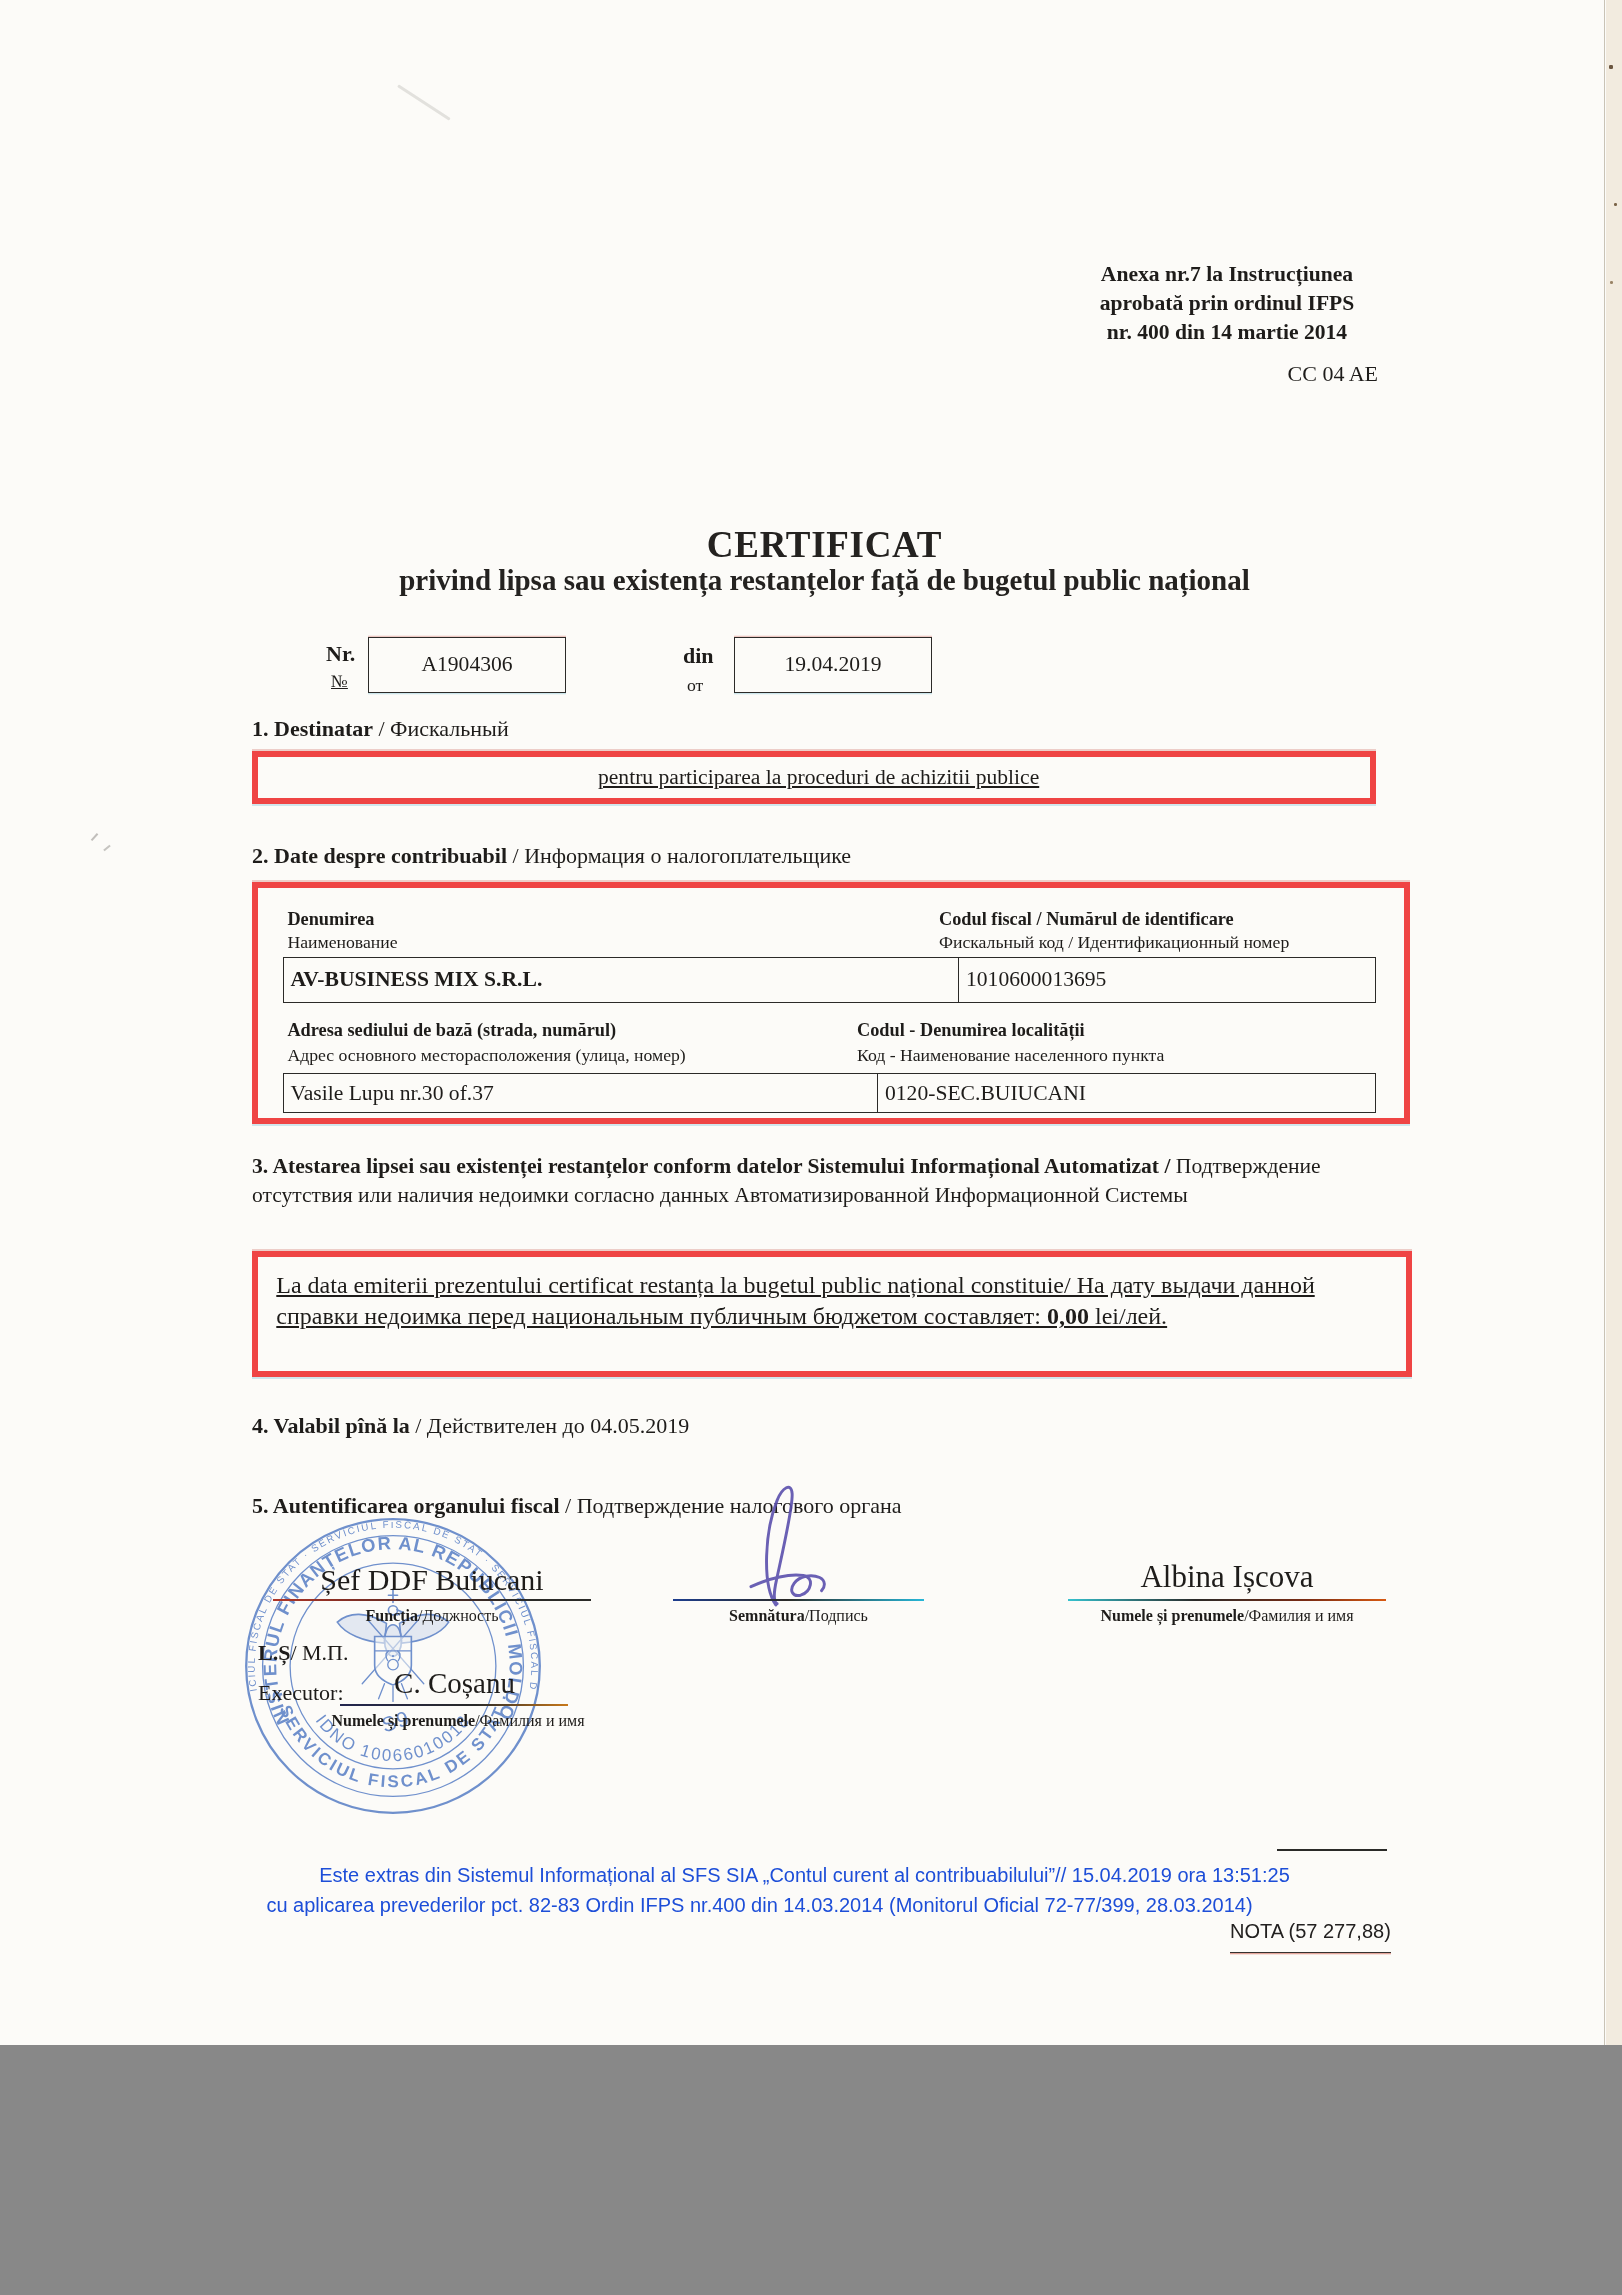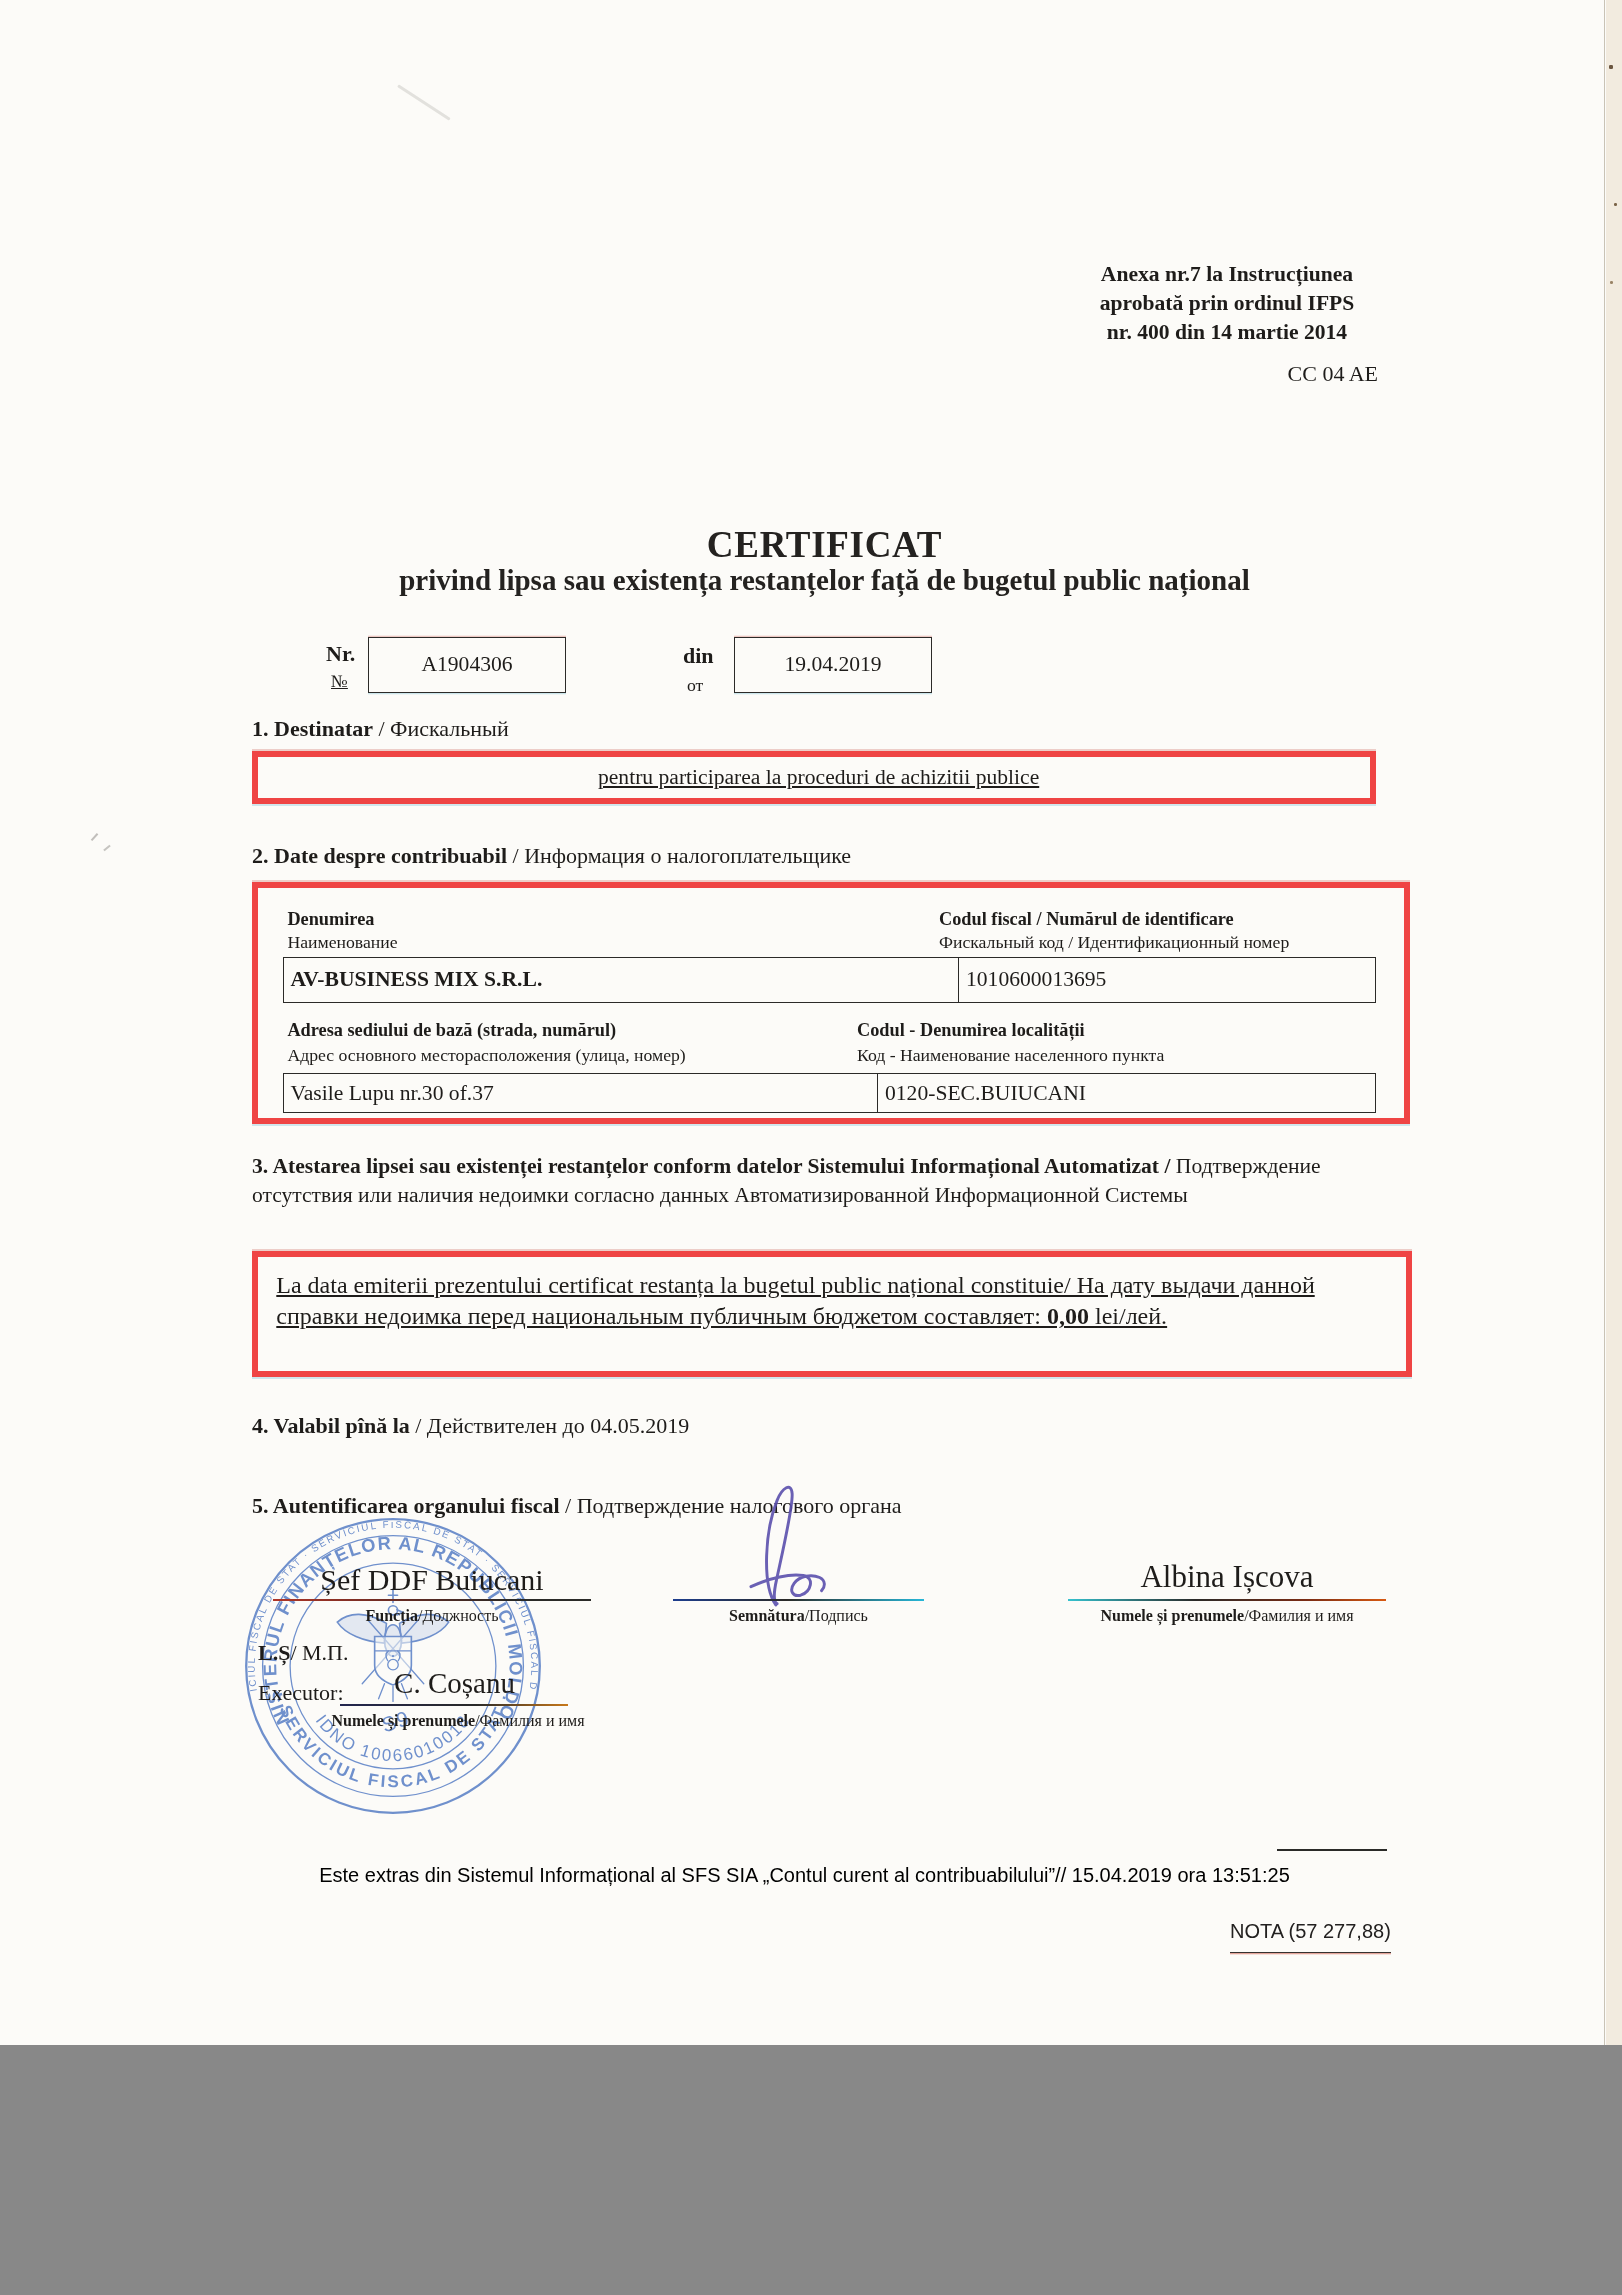--- a/index.html
+++ b/index.html
@@ -17,21 +17,21 @@
   .heading{font-size:22px;}
   .heading .ru{font-weight:normal;}
   .smalllabel{font-size:18.3px;font-weight:bold;line-height:22px;}
   .smalllabel-ru{font-size:17.7px;font-weight:normal;line-height:22px;}
   .val{font-size:21.6px;text-align:center;}
   .para{font-size:21.6px;line-height:29px;}
   .stmt{font-size:24px;line-height:31px;}
   .underline-grad{height:2px;}
   .siglabel{font-size:16px;font-weight:bold;text-align:center;}
   .siglabel .ru{font-weight:normal;}
-  .footer-line{font-size:20px;font-family:"Liberation Sans","DejaVu Sans",sans-serif;text-align:center;color:#000000;}
+  .footer-line{font-size:20px;font-family:"Liberation Sans","DejaVu Sans",sans-serif;text-align:center;color:#1d4ed8;}
   .nota{font-size:20px;font-family:"Liberation Sans","DejaVu Sans",sans-serif;color:#232120;
         border-bottom:1.3px solid #35322f;box-shadow:0 1.3px 0 rgba(200,60,40,.45);padding-bottom:9px;}
   .scan-strip{background:#f2ebdf;}
   .scan-line{background:#c9c3b6;}
   .artifact{pointer-events:none;}
 </style>
 </head>
 <body>
 
 <div class="page">
@@ -203,16 +203,17 @@
   <div class="abs" style="left:258px;top:1680px;font-size:22px;">Executor:</div>
   <div class="abs center" style="left:340px;top:1667px;width:229px;font-size:29px;">C. Coșanu</div>
   <div class="abs underline-grad" style="left:340px;top:1704px;width:228px;background:linear-gradient(to right,#23264f,#2a2a28 60%,#c8781a);"></div>
   <div class="abs siglabel" style="left:314px;top:1712px;width:288px;">
     <span>Numele și prenumele</span><span class="ru">/Фамилия и имя</span>
   </div>
 
   <div class="abs" style="left:1277px;top:1849px;width:110px;height:2px;background:#2a2a28;"></div>
 
   <div class="abs footer-line" style="left:196px;top:1864px;width:1217px;">Este extras din Sistemul Informațional al SFS SIA „Contul curent al contribuabilului”// 15.04.2019 ora 13:51:25</div>
+  <div class="abs footer-line" style="left:151px;top:1894px;width:1217px;">cu aplicarea prevederilor pct. 82-83 Ordin IFPS nr.400 din 14.03.2014 (Monitorul Oficial 72-77/399, 28.03.2014)</div>
   <div class="abs nota" style="left:1230px;top:1920px;">NOTA (57 277,88)</div>
 
 </div>
 
 
 </body></html>

